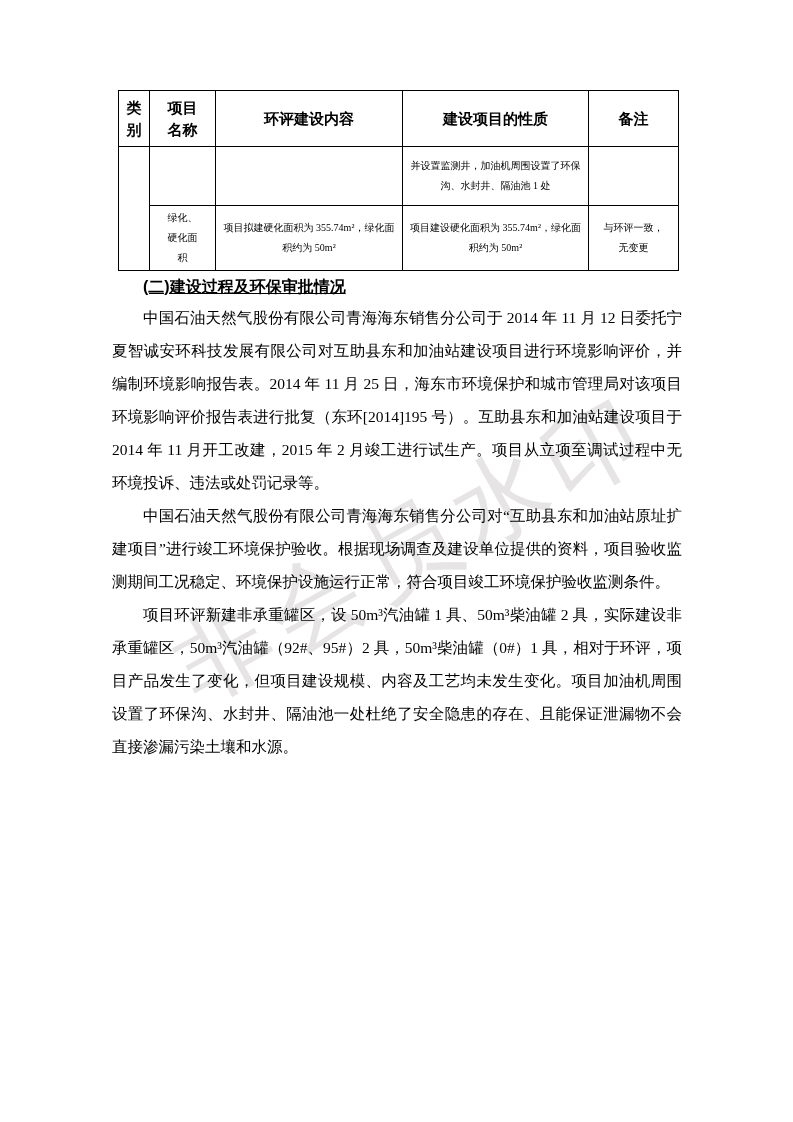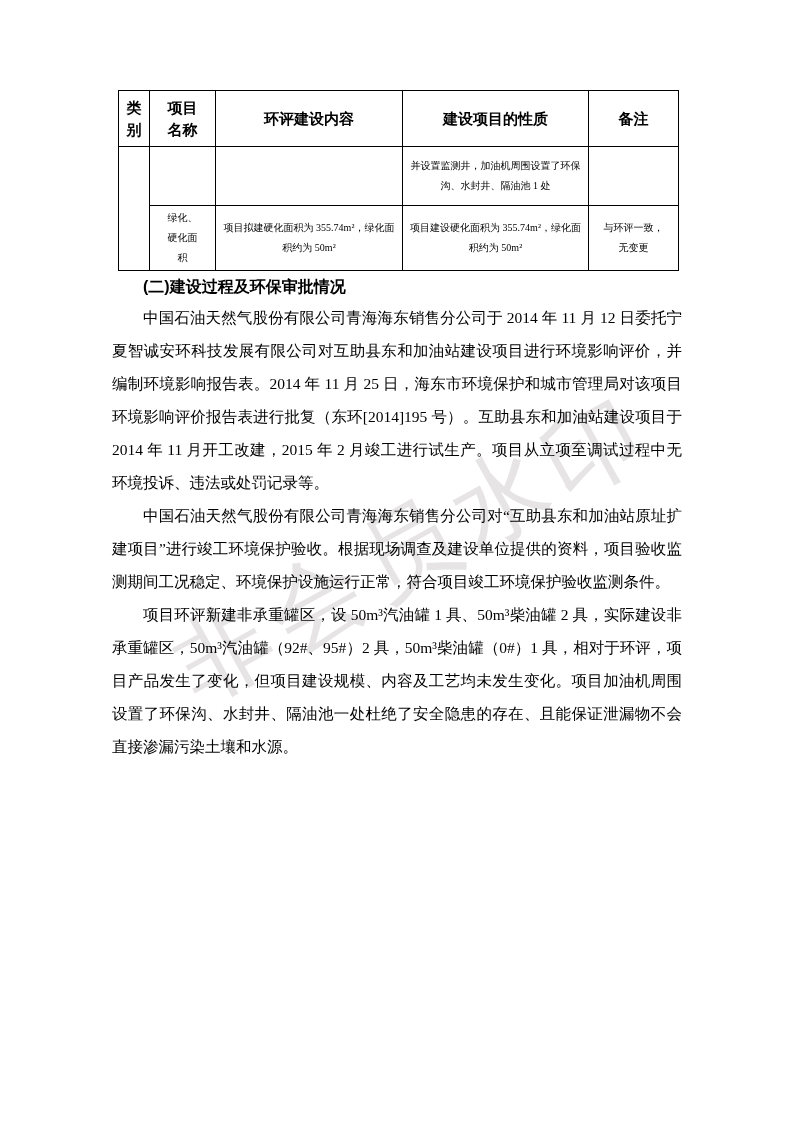--- a/index.html
+++ b/index.html
@@ -60,20 +60,21 @@
   tr.hdr  { height: 56px; }
   tr.row1 { height: 59px; }
   tr.row2 { height: 63px; }
   h3.sec {
     margin: 2px 0 0 0;
     font-size: 16px;
     font-weight: bold;
     line-height: 28px;
     text-indent: 31px;
     font-family: "Liberation Sans", "DejaVu Sans", sans-serif;
+    text-decoration: underline;
   }
   p.body {
     margin: 0;
     font-size: 15.5px;
     line-height: 33px;
     text-align: justify;
   }
   p.indent { text-indent: 31px; }
 </style>
 </head>

